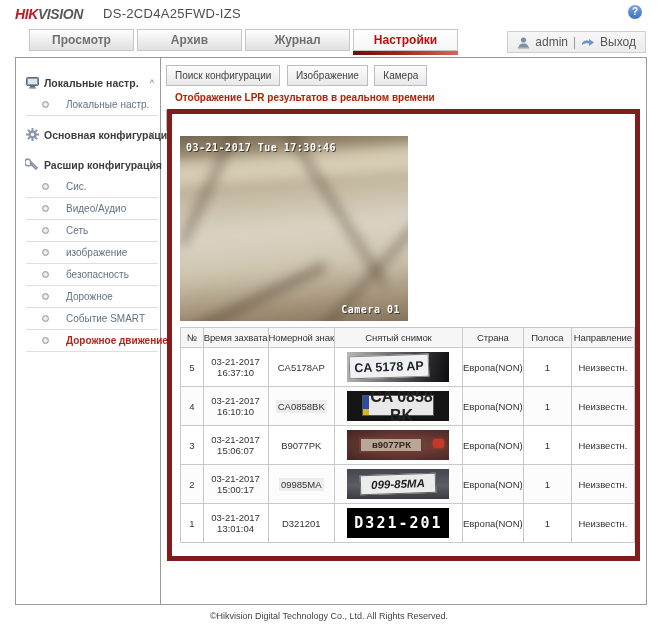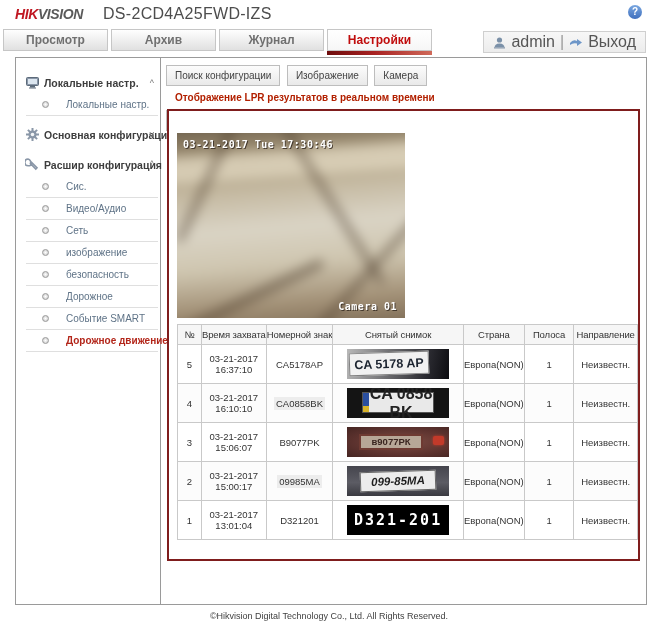--- a/index.html
+++ b/index.html
@@ -6,42 +6,42 @@
   html,body { background:#fff; }
   body {
     width:658px; height:627px; overflow:hidden; position:relative;
     font-family:"Liberation Sans", sans-serif; color:#333;
   }
   
   .topbar { height:27px; display:flex; align-items:center; padding-left:15px; position:relative; }
   .logo { font-style:italic; font-weight:bold; font-size:14px; letter-spacing:-0.4px; margin-right:20px; }
   .logo .hik { color:#c01722; }
   .logo .vision { color:#5a5a5a; }
-  .device-title { font-size:16px; color:#4d4d4d; letter-spacing:0.3px; }
+  .device-title { font-size:13px; color:#4d4d4d; letter-spacing:0.3px; }
   .help-btn {
     position:absolute; right:16px; top:5px; width:14px; height:14px; border-radius:50%;
     background:linear-gradient(#7aa7e0,#3f6fbd); color:#fff; font-size:10px; font-weight:bold;
     text-align:center; line-height:14px; cursor:pointer;
   }
   
-  .navbar { position:relative; height:26px; margin-top:2px; padding-left:3px; display:flex; }
+  .navbar { position:relative; height:26px; margin-top:2px; padding-left:15px; display:flex;margin-left:14px; }
   .ntab {
     width:105px; height:22px; margin-right:3px; border:1px solid #c6c6c6;
     background:linear-gradient(#fefefe,#e0e0e0); color:#707070; font-weight:bold; font-size:12px;
     text-align:center; line-height:20px; position:relative; cursor:pointer;
   }
   .ntab.active { background:linear-gradient(#ffffff,#f6f6f6); color:#c00d0d; }
   .ntab.active .redbar {
     position:absolute; left:-1px; right:-1px; bottom:-5px; height:4px;
     background:linear-gradient(90deg,#6e0d0d,#a82222 45%,#d06a5a);
   }
   .userbox {
     position:absolute; right:12px; top:2px; height:22px; border:1px solid #cfcfcf;
     background:linear-gradient(#f7f7f7,#ececec); display:flex; align-items:center;
-    padding:0 9px; font-size:16px; color:#555; gap:5px;
+    padding:0 9px; font-size:12px; color:#555; gap:5px;
   }
   .userbox .sep { color:#999; }
   .icon-svg { display:inline-block; vertical-align:middle; }
   
   .content-box {
     position:absolute; left:15px; top:57px; width:632px; height:548px;
     border:1px solid #9a9a9a; display:flex; background:#fff;
   }
   
   .sidebar { width:145px; border-right:1px solid #9a9a9a; padding-top:14px; }
@@ -62,21 +62,21 @@
   .subtabs { padding:7px 4px 0 5px; }
   .subtabs.row2 { padding-top:1px; }
   .stab {
     display:inline-block; border:1px solid #bdbdbd; background:linear-gradient(#fcfcfc,#e9e9e9);
     font-size:10px; color:#444; padding:4px 8px; margin-right:2px; margin-bottom:1px; cursor:pointer;
     white-space:nowrap;
   }
   .stab.active { border-color:#fff; background:#fff; color:#b22000; font-weight:bold;text-align:right; }
   .inner-panel {
     position:absolute; left:6px; top:51px; width:473px; height:452px;
-    border:2px solid #7f1d1d; background:#fff;
+    border:5px solid #7f1d1d; background:#fff;
   }
   
   .video { position:absolute; left:8px; top:22px; width:228px; height:185px; overflow:hidden; background:#6b5d4a; }
   .vblur { position:absolute; left:-14px; top:-14px; right:-14px; bottom:-14px;
     background:linear-gradient(175deg,#5e5140 0%,#93846a 14%,#c2b69d 32%,#dad4c5 50%,#cfc6b0 66%,#a08e74 84%,#73624e 100%);
     filter:blur(6px);
   }
   .streak { position:absolute; width:7px; border-radius:4px; background:rgba(72,55,40,0.5); }
   .st1 { left:44px; top:-20px; height:150px; transform:rotate(25deg); }
   .st2 { left:160px; top:-30px; height:210px; transform:rotate(-32deg); }

